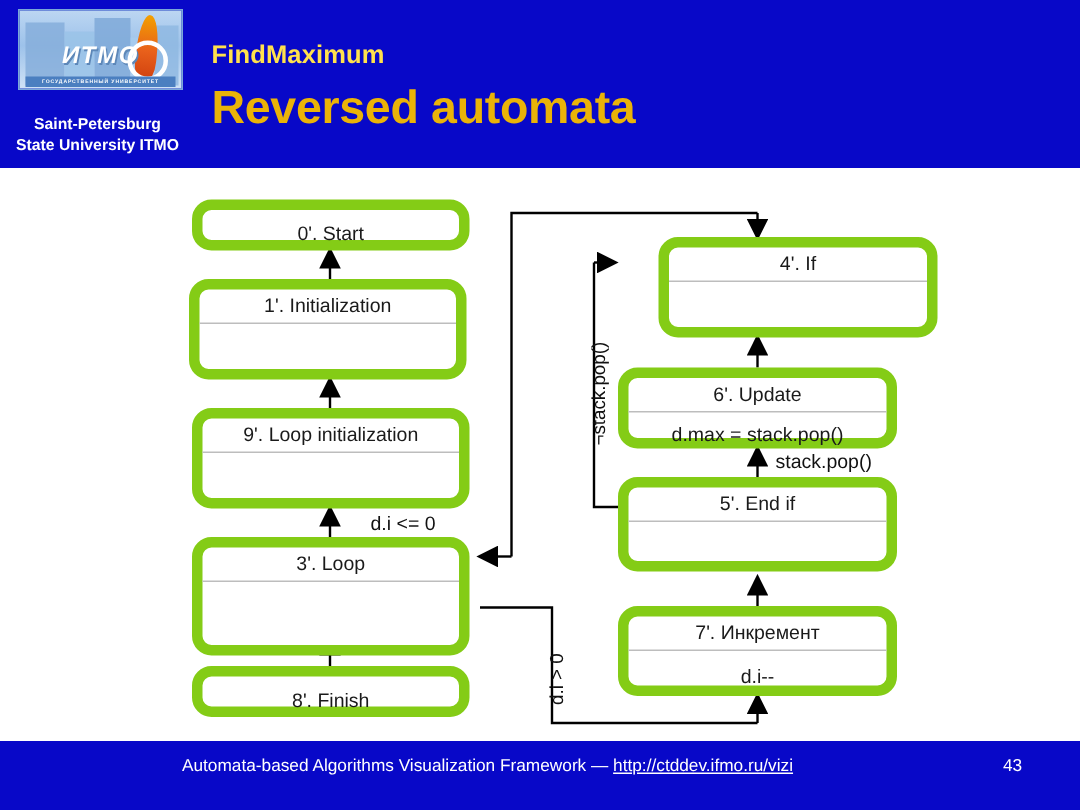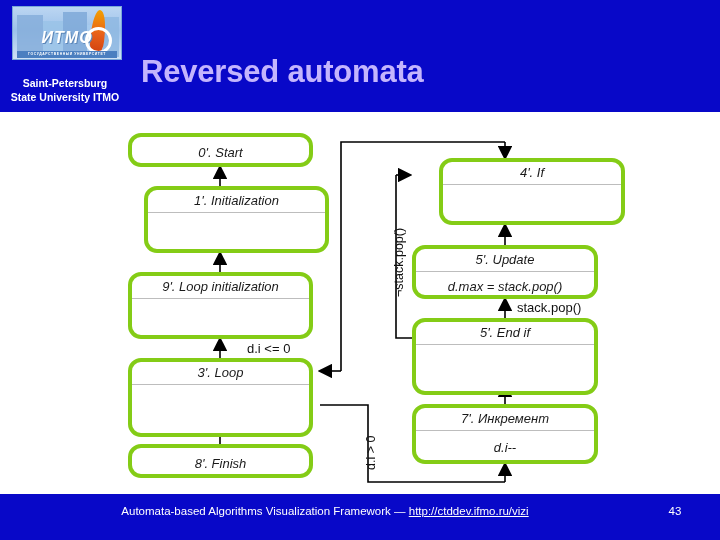--- a/index.html
+++ b/index.html
@@ -61,21 +61,21 @@
     text-align:center;color:#ffffff;
     font-size:10.5px;font-weight:bold;line-height:14px;
   }
   .ttl-small{
     position:absolute;left:141px;top:27px;
     color:#ffe14d;font-size:17px;font-weight:bold;
     letter-spacing:.1px;
   }
   .ttl-big{
     position:absolute;left:141px;top:54px;
-    color:#c4b5fd;font-size:31px;font-weight:bold;
+    color:#eab308;font-size:31px;font-weight:bold;
     letter-spacing:-.2px;
   }
 
   
   .footer{
     position:absolute;left:0;top:494px;width:720px;height:46px;
     background:#0808c8;
   }
   .footer-text{
     position:absolute;left:0;top:11px;width:650px;
@@ -86,25 +86,24 @@
     position:absolute;left:650px;top:11px;width:50px;
     text-align:center;color:#ffffff;font-size:11.5px;
   }
 
   
   .canvas{position:absolute;left:0;top:112px;width:720px;height:382px;}
   svg.wires{position:absolute;left:0;top:0;width:720px;height:382px;}
 
   .node{
     position:absolute;
-    border:4px solid #84cc16;
+    border:7px solid #84cc16;
     border-radius:13px;
     background:#ffffff;
     box-sizing:border-box;
-    font-style:italic;
   }
   .node .hdr{
     height:22px;line-height:22px;
     text-align:center;font-size:13px;color:#1a1a1a;
     border-bottom:1px solid #bdbdbd;
   }
   .node.simple .hdr{border-bottom:none;}
   .node .body{
     text-align:center;font-size:13px;color:#1a1a1a;
     line-height:22px;
@@ -136,20 +135,21 @@
         <div class="itmo-word">ИТМО</div>
         <div class="itmo-ring"></div>
         <div class="itmo-sub">ГОСУДАРСТВЕННЫЙ УНИВЕРСИТЕТ</div>
       </div>
       <div class="logo-cap">
         <span>Saint-Petersburg</span><br>
         <span>State University ITMO</span>
       </div>
     </div>
 
+    <div class="ttl-small">FindMaximum</div>
     <div class="ttl-big">Reversed automata</div>
   </div>
 
   <div class="canvas">
 
     <svg class="wires" viewBox="0 0 720 382">
       <defs>
         <marker id="ah" markerWidth="9" markerHeight="9" refX="7.5" refY="4.5" orient="auto">
           <path d="M0,0 L9,4.5 L0,9 z" fill="#000"></path>
         </marker>
@@ -180,21 +180,21 @@
         <line x1="505" y1="206" x2="505" y2="187" marker-end="url(#ah)"></line>
 
         <line x1="505" y1="292" x2="505" y2="273" marker-end="url(#ah)"></line>
       </g>
     </svg>
 
     <div class="node simple" id="n0" style="left:128px;top:21px;width:185px;height:34px;">
       <div class="hdr" style="height:32px;line-height:32px;">0'. Start</div>
     </div>
 
-    <div class="node" id="n1" style="left:144px;top:74px;width:185px;height:67px;">
+    <div class="node" id="n1" style="left:126px;top:74px;width:185px;height:67px;">
       <div class="hdr">1'. Initialization</div>
       <div class="body"></div>
     </div>
 
     <div class="node" id="n2" style="left:128px;top:160px;width:185px;height:67px;">
       <div class="hdr">9'. Loop initialization</div>
       <div class="body"></div>
     </div>
 
     <div class="node" id="n3" style="left:128px;top:246px;width:185px;height:79px;">
@@ -205,25 +205,25 @@
     <div class="node simple" id="n8" style="left:128px;top:332px;width:185px;height:34px;">
       <div class="hdr" style="height:32px;line-height:32px;">8'. Finish</div>
     </div>
 
     <div class="node" id="n4" style="left:412px;top:46px;width:186px;height:67px;margin-left:27px;">
       <div class="hdr">4'. If</div>
       <div class="body"></div>
     </div>
 
     <div class="node" id="n6" style="left:412px;top:133px;width:186px;height:54px;">
-      <div class="hdr">5'. Update</div>
+      <div class="hdr">6'. Update</div>
       <div class="body" style="line-height:30px;">d.max = stack.pop()</div>
     </div>
 
-    <div class="node" id="n5" style="left:412px;top:206px;width:186px;height:77px;">
+    <div class="node" id="n5" style="left:412px;top:206px;width:186px;height:63px;">
       <div class="hdr">5'. End if</div>
       <div class="body"></div>
     </div>
 
     <div class="node" id="n7" style="left:412px;top:292px;width:186px;height:60px;">
       <div class="hdr">7'. Инкремент</div>
       <div class="body" style="line-height:34px;">d.i--</div>
     </div>
 
     <div class="hlabel" style="left:247px;top:229px;">d.i &lt;= 0</div>

